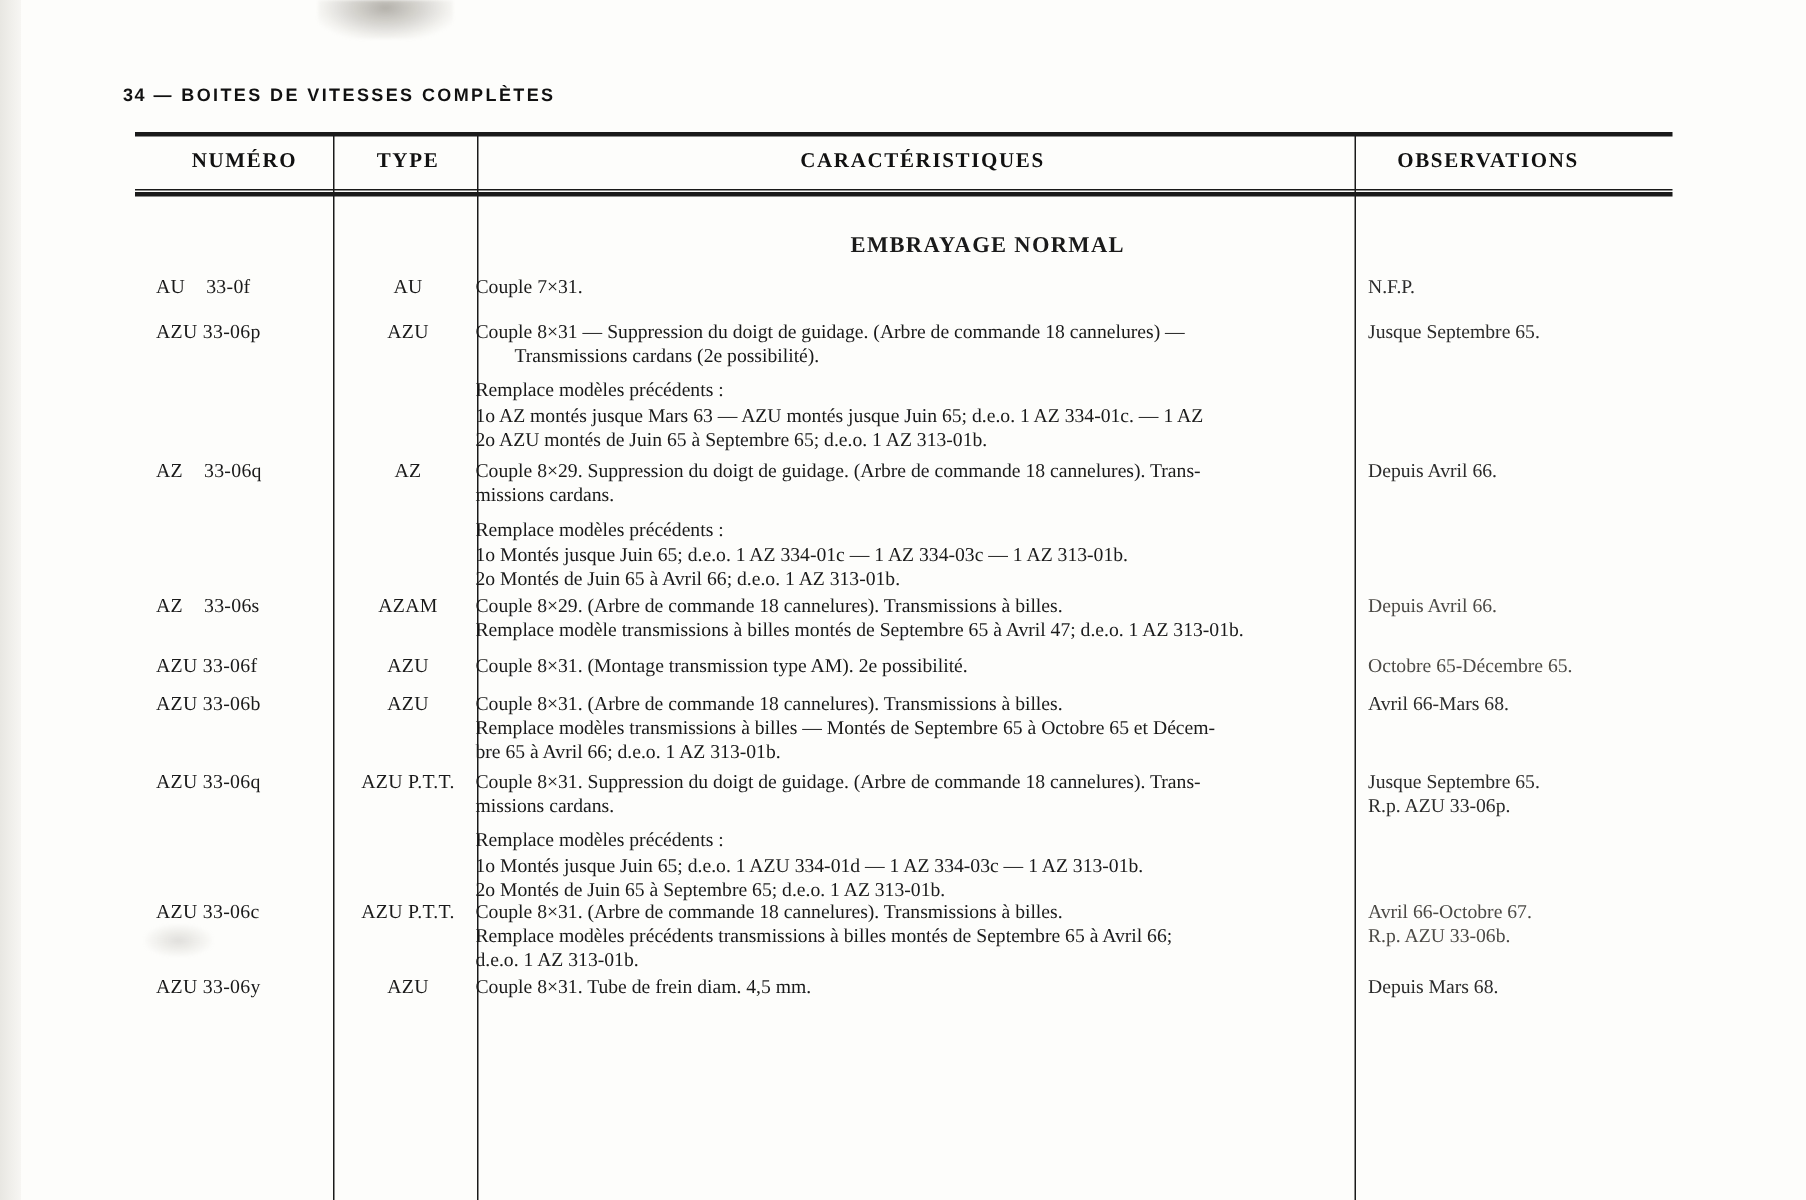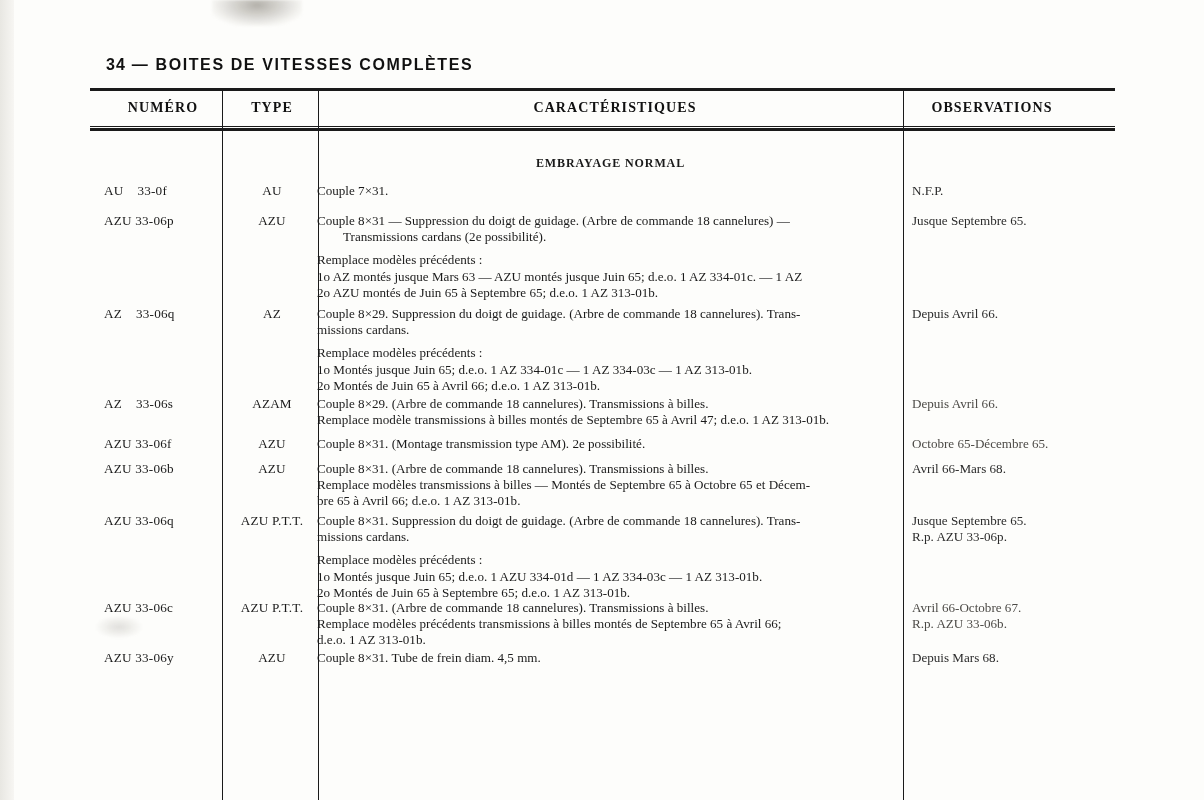--- a/index.html
+++ b/index.html
@@ -39,25 +39,25 @@
     position: absolute;
     left: 96px; top: 616px;
     width: 46px; height: 22px;
     background: radial-gradient(ellipse at 50% 50%, rgba(160,156,148,0.30), rgba(255,255,255,0) 75%);
     filter: blur(1px);
   }
 
   
   .page-header {
     position: absolute;
-    left: 106px;
+    left: 82px;
     top: 56px;
     font-family: "Liberation Sans", sans-serif;
     font-weight: bold;
-    font-size: 16px;
+    font-size: 12px;
     letter-spacing: 1.6px;
     color: #111;
     text-align: right;
   }
   .page-header .num {
     letter-spacing: 1px;
   }
 
   
   .table-wrap {
@@ -114,22 +114,23 @@
 
   .section-title {
     position: absolute;
     left: 228px;
     top: 28px;
     width: 585px;
     text-align: center;
     font-family: "Liberation Serif", serif;
     font-weight: bold;
     font-variant: small-caps;
-    font-size: 12px;
+    font-size: 15px;
     letter-spacing: 0.9px;
+    padding-left: 48px;
   }
 
   .row {
     position: absolute;
     left: 0;
     width: 1025px;
   }
   .cell-num {
     position: absolute;
     left: 14px;

